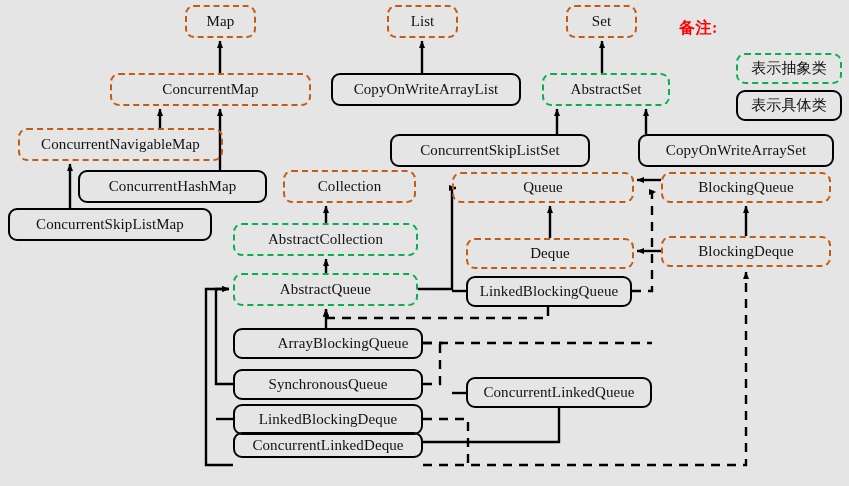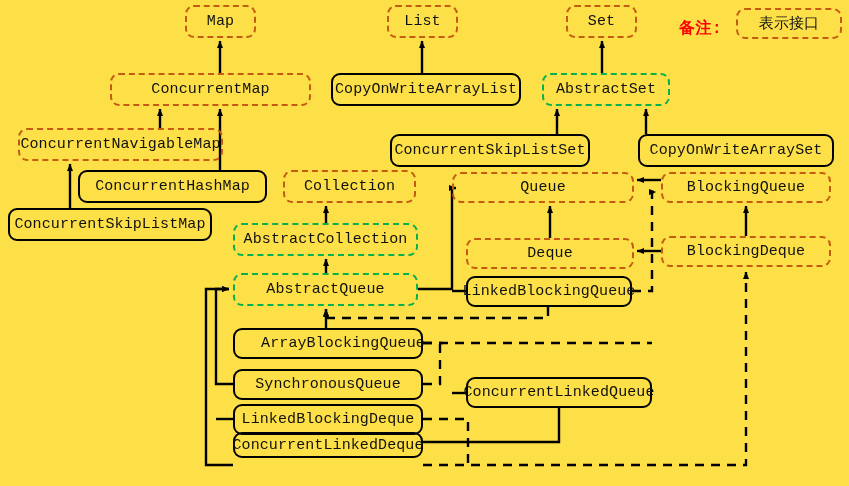--- a/index.html
+++ b/index.html
@@ -4,22 +4,22 @@
 <style>
   html, body {
     margin: 0;
     padding: 0;
     background: #ffffff;
   }
   #diagram-root {
     position: relative;
     width: 849px;
     height: 486px;
-    background: #fde047;
-    font-family: Liberation Mono, monospace;
+    background: #e5e5e5;
+    font-family: Liberation Serif, serif;
     overflow: hidden;
   }
   #diagram-svg {
     position: absolute;
     left: 0;
     top: 0;
     width: 849px;
     height: 486px;
   }
   .node-box {
@@ -149,15 +149,16 @@
       <div class="node-box node-abstract" style="left: 233px; top: 273px; width: 185px; height: 33px;">AbstractQueue</div>
       <div class="node-box node-concrete" style="left: 466px; top: 276px; width: 166px; height: 31px;">LinkedBlockingQueue</div>
       <div class="node-box node-concrete" style="left: 233px; top: 328px; width: 190px; height: 31px; padding-left: 30px;">ArrayBlockingQueue</div>
       <div class="node-box node-concrete" style="left: 233px; top: 369px; width: 190px; height: 31px;">SynchronousQueue</div>
       <div class="node-box node-concrete" style="left: 466px; top: 377px; width: 186px; height: 31px;">ConcurrentLinkedQueue</div>
       <div class="node-box node-concrete" style="left: 233px; top: 404px; width: 190px; height: 31px;">LinkedBlockingDeque</div>
       <div class="node-box node-concrete" style="left: 233px; top: 432px; width: 190px; height: 26px;">ConcurrentLinkedDeque</div>
     </div>
 
   <div class="legend-title" style="left:679px; top:18px;">备注:</div>
-  <div class="node-box node-interface" style="left:736px; top:8px; width:106px; height:31px;">表示接口</div>
+  <div class="node-box node-abstract" style="left:736px; top:53px; width:106px; height:31px;">表示抽象类</div>
+  <div class="node-box node-concrete" style="left:736px; top:90px; width:106px; height:31px;">表示具体类</div>
 
 </div>
 
 </body></html>

